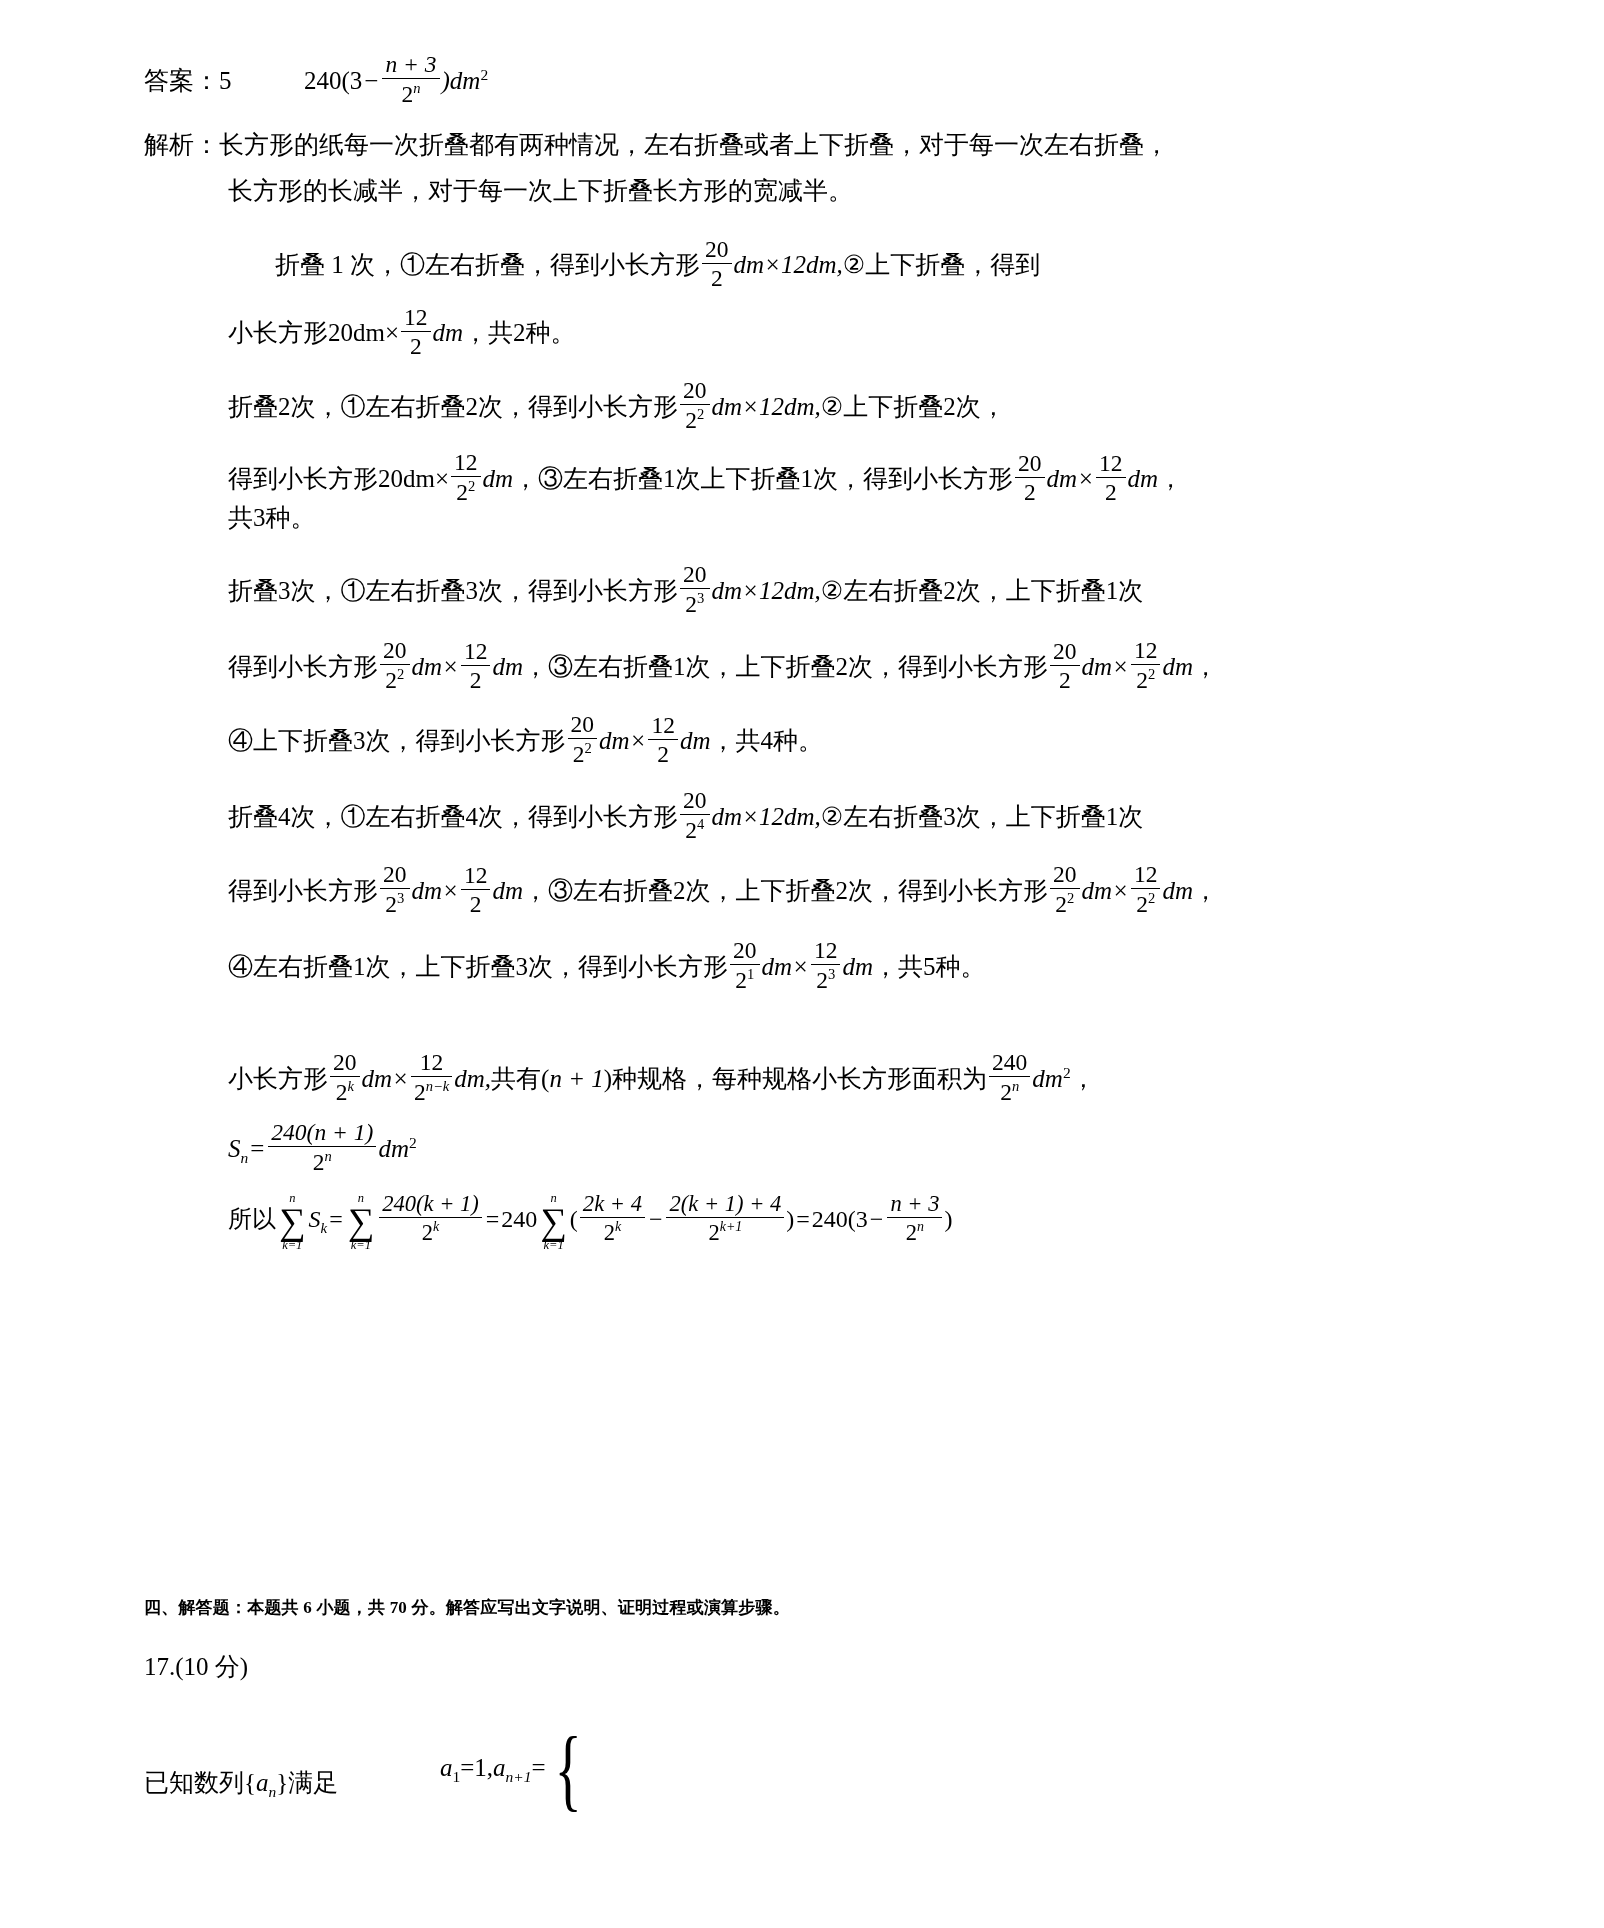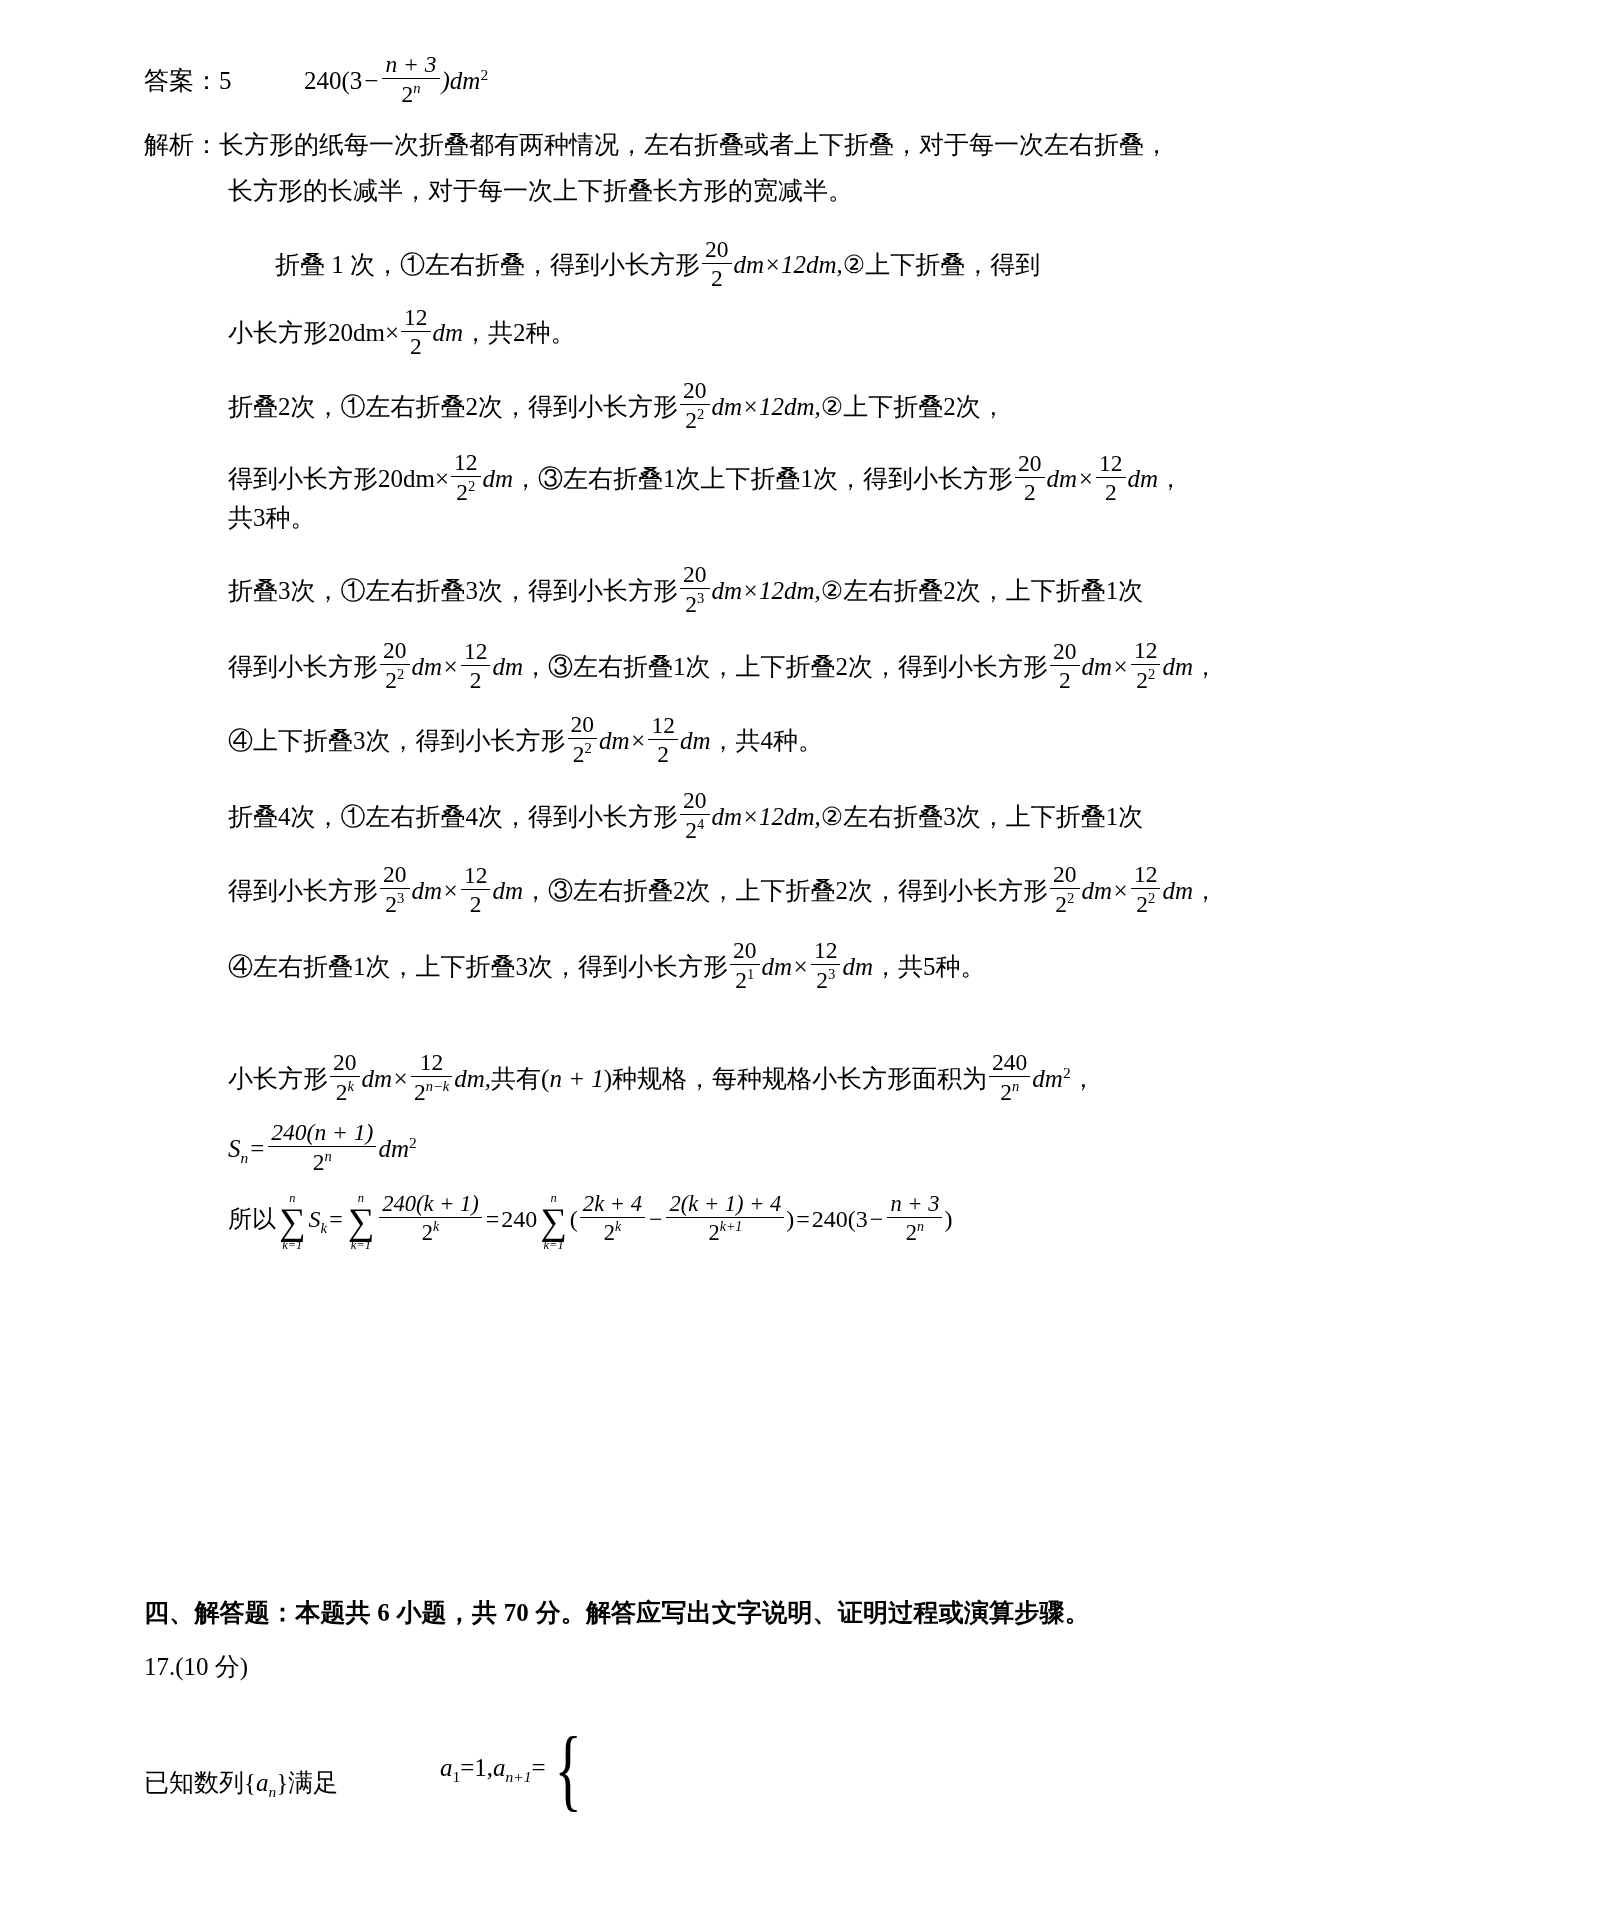--- a/index.html
+++ b/index.html
@@ -86,21 +86,21 @@
     line-height: 0.9;
     font-style: normal;
   }
 
   
   .abs { position: absolute; }
 
   
   .sec-heading {
     font-weight: bold;
-    font-size: 25px;
+    font-size: 17px;
     letter-spacing: 0.2px;
   }
   .qnum { font-size: 25px; }
 
   
   .piece {
     display: inline-block;
     vertical-align: middle;
     position: relative;
     white-space: nowrap;

